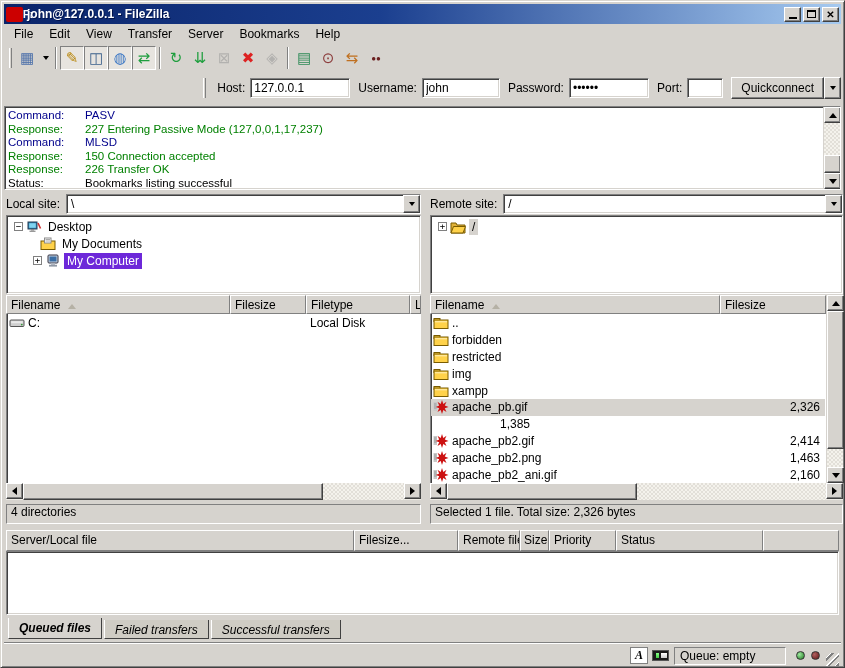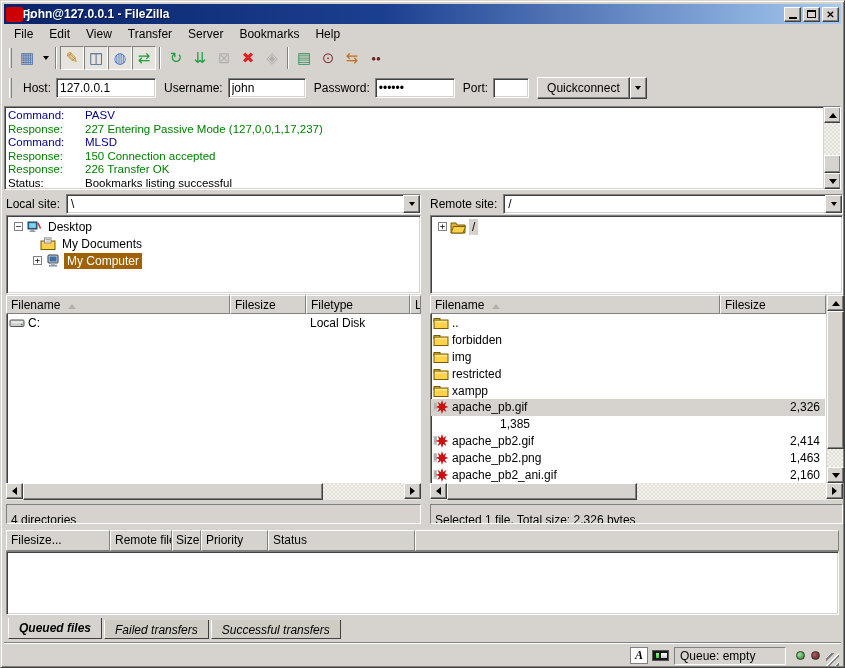--- a/index.html
+++ b/index.html
@@ -44,21 +44,21 @@
   .tbbtn { width: 24px; height: 24px; display:flex; align-items:center; justify-content:center;
     font-size: 15px; border: 1px solid transparent; }
   .tbbtn.toggled { border-color:#808080 #fff #fff #808080; background:#e7e4df; }
   .tbbtn.disabled { filter: grayscale(1); opacity:.55; }
   .tbdd { width: 13px; height: 24px; display:flex; align-items:center; justify-content:center; }
   .tri-down { width:0; height:0; border-left:3px solid transparent; border-right:3px solid transparent; border-top:4px solid #000; }
   .c-sitemgr{color:#4a6ea9}.c-log{color:#b8860b}.c-ltree{color:#3a5f8a}.c-rtree{color:#3a76c4}
   .c-green{color:#1f9e3e}.c-gray{color:#9a968e}.c-red{color:#d22}.c-cmp{color:#2e8b57}
   .c-filter{color:#8b3a3a}.c-sync{color:#c07020}.c-find{color:#6b2020; font-size:8px; letter-spacing:0;}
   
-  .quickbar { height: 32px; display:flex; align-items:center; padding-left: 2px; }
+  .quickbar { height: 32px; display:flex; align-items:center; padding-left: 2px; justify-content: flex-end; }
   .qc-label { margin: 0 5px 0 8px; }
   .qc-input { height: 20px; font-family:"Liberation Sans",sans-serif; font-size: 12px; padding: 1px 3px; outline:none; }
   .qc-btn { height: 22px; padding: 2px 9px; font-size:12px; font-family:"Liberation Sans",sans-serif; margin-left: 8px; }
   .qc-dd { width: 17px; height: 22px; display:flex; align-items:center; justify-content:center; }
   
   .logpanel { height: 84px; margin-top: 2px; position: relative; padding: 2px 20px 2px 3px; overflow: hidden; }
   .logline { display:flex; line-height: 13.5px; font-size: 11.5px; white-space: nowrap; }
   .logline .lbl { width: 77px; flex: none; }
   .k-command { color: #00008b; } .k-response { color: #008000; } .k-status { color: #000; }
   
@@ -81,38 +81,38 @@
   .site-label { flex: none; padding-right: 6px; }
   .combo { flex: 1; height: 20px; display:flex; align-items:stretch; background:#fff; }
   .combo .val { flex:1; padding: 2px 4px; font-size: 12px; }
   .combo-dd { width: 17px; flex:none; display:flex; align-items:center; justify-content:center; }
   .treepanel { height: 79px; margin-top: 1px; overflow:hidden; padding: 2px; }
   .trow { height: 17px; display: flex; align-items: center; white-space:nowrap; }
   .pmbox { width: 9px; height: 9px; background: #fff; border: 1px solid #808080; flex:none;
     font-size: 9px; line-height: 7px; text-align: center; color:#000; font-family:"DejaVu Sans Mono",monospace; }
   .ticon { width: 16px; height: 16px; flex: none; margin: 0 3px; }
   .tlabel { padding: 1px 3px; }
-  .sel-active { background: #a16207; color: #fff; }
+  .sel-active { background: #6d28d9; color: #fff; }
   .sel-inactive { background: #d6d3ce; }
   
   .filepanel { margin-top: 1px; position: relative; height: 205px; }
   .lheader { display: flex; height: 19px; font-size: 12px; }
   .lbody { background: #fff; height: 169px; border-left:1px solid #808080; border-right:1px solid #fff;
     box-shadow: inset 1px 0 0 #404040; overflow: hidden; padding-top: 1px; position: relative; }
   .frow { height: 16.8px; display: flex; align-items: center; white-space: nowrap; }
   .fname { flex: 1; display: flex; align-items: center; overflow: hidden; }
   .fsize { width: 104px; flex: none; text-align: right; padding-right: 5px; }
   .ficon { width: 16px; height: 16px; flex:none; margin: 0 3px 0 2px; }
   .sortarrow { width:0;height:0;border-left:4px solid transparent;border-right:4px solid transparent;
     border-bottom:5px solid #b5b1a5; display:inline-block; margin-left: 8px; }
   .hdr-right { text-align: left; }
   .row-sel { background: #d6d3ce; }
   
   .statusrow { margin-top: 4px; }
-  .statuspane { height: 20px; border:1px solid; border-color:#808080 #fff #fff #808080; padding: 8px 4px; overflow:hidden; white-space:nowrap; }
+  .statuspane { height: 20px; border:1px solid; border-color:#808080 #fff #fff #808080; padding: 0 4px; overflow:hidden; white-space:nowrap; }
   
   .queuehdr { display:flex; height: 21px; margin: 6px 2px 0 2px; }
   .queuebody { height: 64px; margin: 0 2px; background:#fff; }
   
   .tabsbar { height: 22px; margin-top: 2px; display: flex; align-items: flex-end; padding-left: 4px; font-style: italic; }
   .tab { padding: 3px 10px 4px; border: 1px solid; border-top: none;
     border-color: #fff #404040 #404040 #fff; background: #cfccc4; height: 19px; margin-right: 2px; font-size: 12px; }
   .tab.active { background: #d6d3ce; font-weight: bold; height: 21px; border-color: #fff #404040 #404040 #fff;
     box-shadow: -1px 0 0 #d6d3ce; }
   
@@ -393,30 +393,30 @@
               </svg>
               <span>forbidden</span>
             </div>
             <div class="fsize"></div>
           </div>
         <div class="frow">
             <div class="fname">
               <svg class="ficon">
                 <use href="#i-folder"></use>
               </svg>
+              <span>restricted</span>
+            </div>
+            <div class="fsize"></div>
+          </div>
+        <div class="frow">
+            <div class="fname">
+              <svg class="ficon">
+                <use href="#i-folder"></use>
+              </svg>
               <span>img</span>
-            </div>
-            <div class="fsize"></div>
-          </div>
-        <div class="frow">
-            <div class="fname">
-              <svg class="ficon">
-                <use href="#i-folder"></use>
-              </svg>
-              <span>restricted</span>
             </div>
             <div class="fsize"></div>
           </div>
         <div class="frow">
             <div class="fname">
               <svg class="ficon">
                 <use href="#i-folder"></use>
               </svg>
               <span>xampp</span>
             </div>
@@ -484,20 +484,21 @@
       </div>
     </div>
   </div>
 
   <div class="cols statusrow">
     <div class="col-l statuspane">4 directories</div>
     <div class="col-r statuspane">Selected 1 file. Total size: 2,326 bytes</div>
   </div>
 
   <div class="queuehdr">
+    <div class="hdrcell" style="width:348px">Server/Local file</div>
     <div class="hdrcell" style="width:104px">Filesize...</div>
     <div class="hdrcell" style="width:62px">Remote file</div>
     <div class="hdrcell hdr-right" style="width:29px;padding:2px 3px">Size</div>
     <div class="hdrcell" style="width:67px">Priority</div>
     <div class="hdrcell" style="width:147px">Status</div>
     <div class="hdrcell" style="flex:1"></div>
   </div>
   <div class="queuebody sunken"></div>
 
   <div class="tabsbar">

